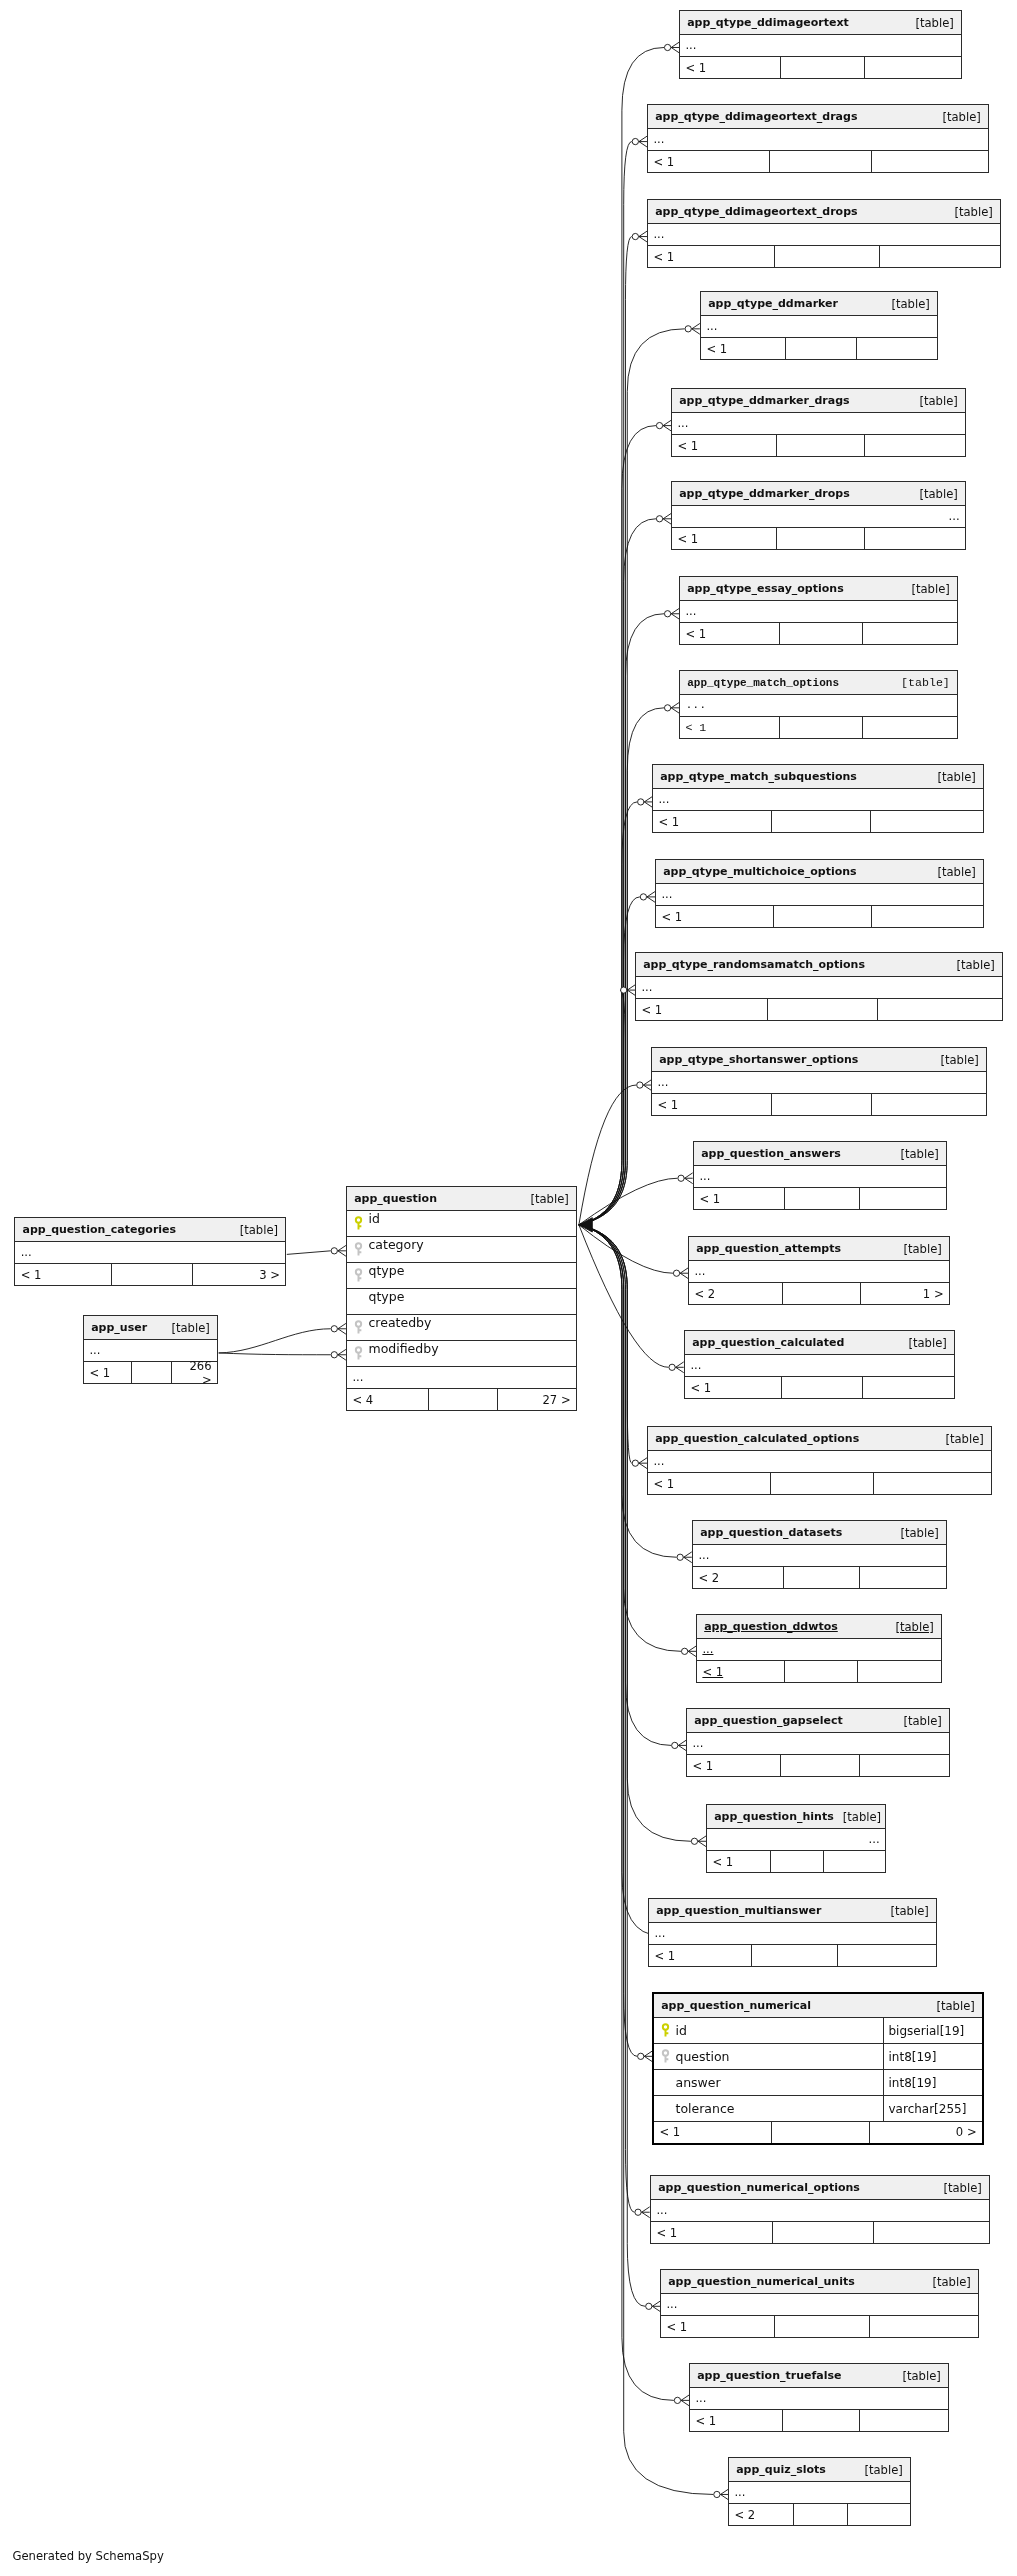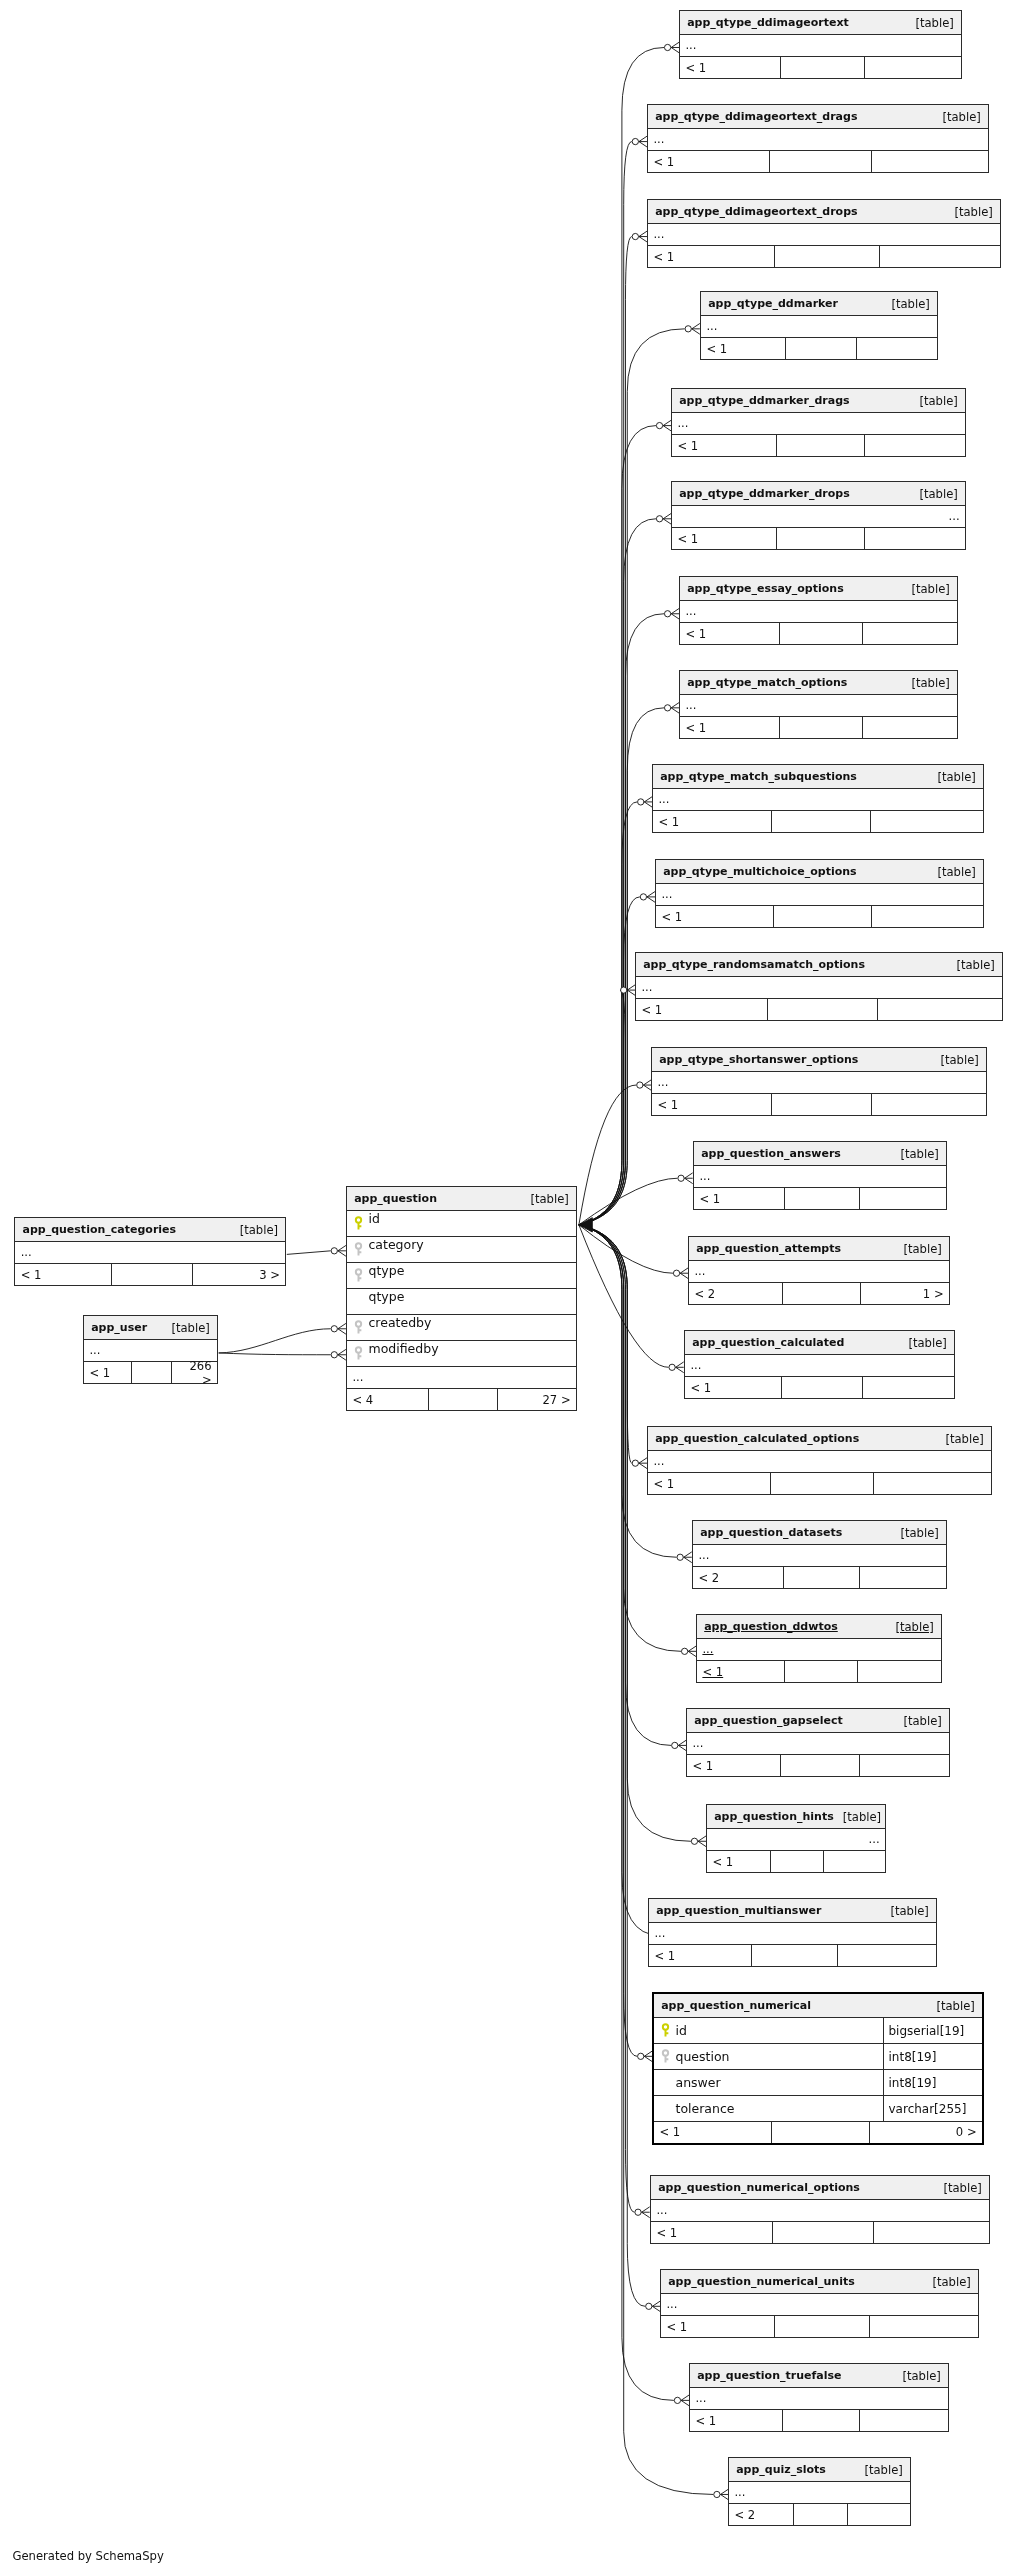--- a/index.html
+++ b/index.html
@@ -311,21 +311,21 @@
         <span class="nm">app_qtype_essay_options</span>
         <span class="bdg">[table]</span>
       </div>
       <div class="ellip">...</div>
       <div class="stats">
         <span class="c1">&lt; 1</span>
         <span class="c2"></span>
         <span class="c3"></span>
       </div>
     </div>
-    <div class="tbl" style="left: 679px; top: 670px; width: 279px;">
+    <div class="tbl" style="left: 679px; top: 670px; width: 279px; font-family: Liberation Mono, monospace;">
       <div class="hdr">
         <span class="nm">app_qtype_match_options</span>
         <span class="bdg">[table]</span>
       </div>
       <div class="ellip">...</div>
       <div class="stats">
         <span class="c1">&lt; 1</span>
         <span class="c2"></span>
         <span class="c3"></span>
       </div>

